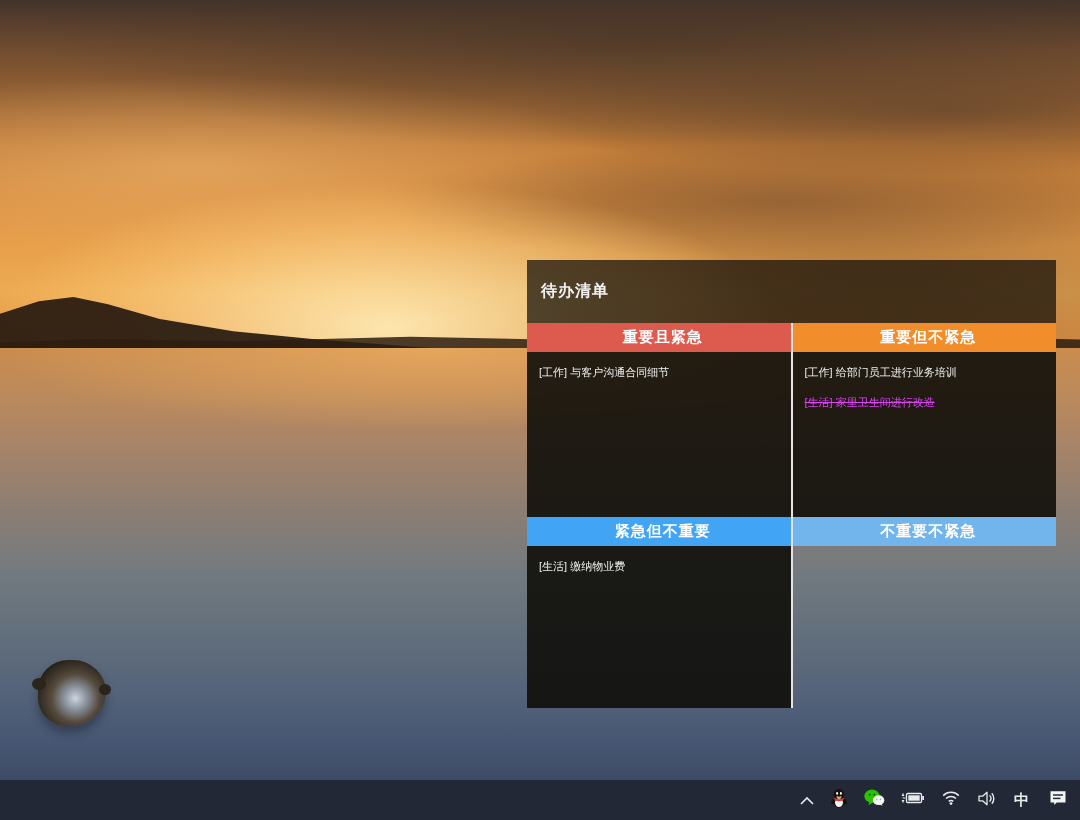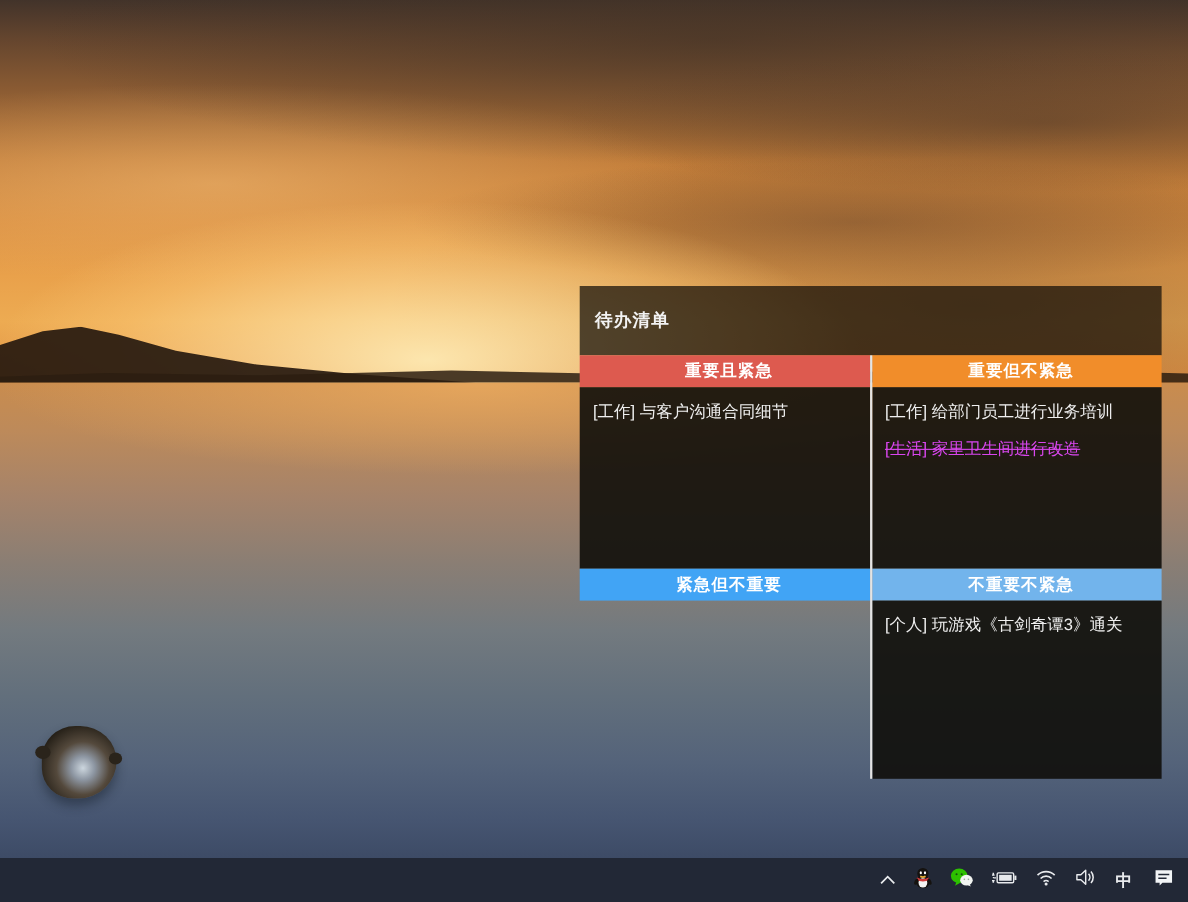--- a/index.html
+++ b/index.html
@@ -58,21 +58,21 @@
     grid-template-rows:29px 165px 29px 1fr;
   }
   .v-divider { grid-column:2; grid-row:1 / 5; background:#e4e4e4; }
   .q-header {
     display:flex; align-items:center; justify-content:center;
     font-size:15px; font-weight:bold; color:#fff; letter-spacing:1px;padding-left:8px;
   }
   .q-content {
     background:rgba(16,14,10,0.9);
     padding:13px 12px; display:flex; flex-direction:column; gap:15px;
-    font-size:15px;
+    font-size:11px;
   }
   .task { color:#efefef; cursor:default; }
   .task.done { color:#d946ef; text-decoration:line-through; }
   .gc1 { grid-column:1; } .gc3 { grid-column:3; }
 
   
   .taskbar {
     position:absolute; left:0; top:780px; width:1080px; height:40px;
     background:#222836; display:flex; align-items:center; justify-content:flex-end;
     color:#e8eaed;
@@ -111,22 +111,22 @@
       <div class="task">[工作] 与客户沟通合同细节</div>
     </div>
     <div class="q-content gc3" style="grid-row:2">
       <div class="task">[工作] 给部门员工进行业务培训</div>
       <div class="task done">[生活] 家里卫生间进行改造</div>
     </div>
 
     <div class="q-header gc3" style="grid-row: 3; background-color: rgb(114, 180, 236);">不重要不紧急</div>
     <div class="q-header gc1" style="grid-row: 3; background-color: rgb(65, 164, 245);">紧急但不重要</div>
 
-    <div class="q-content gc3" style="grid-row:4">
-      <div class="task">[个人] 玩游戏《古剑奇谭3》通关</div>
+    <div class="q-content gc1" style="grid-row:4">
+      <div class="task">[生活] 缴纳物业费</div>
     </div>
 
     <div class="v-divider"></div>
   </div>
 </div>
 
 <div class="taskbar" style="background-color: rgb(34, 40, 54);">
   <div class="tray">
 
     <div class="tray-btn">

